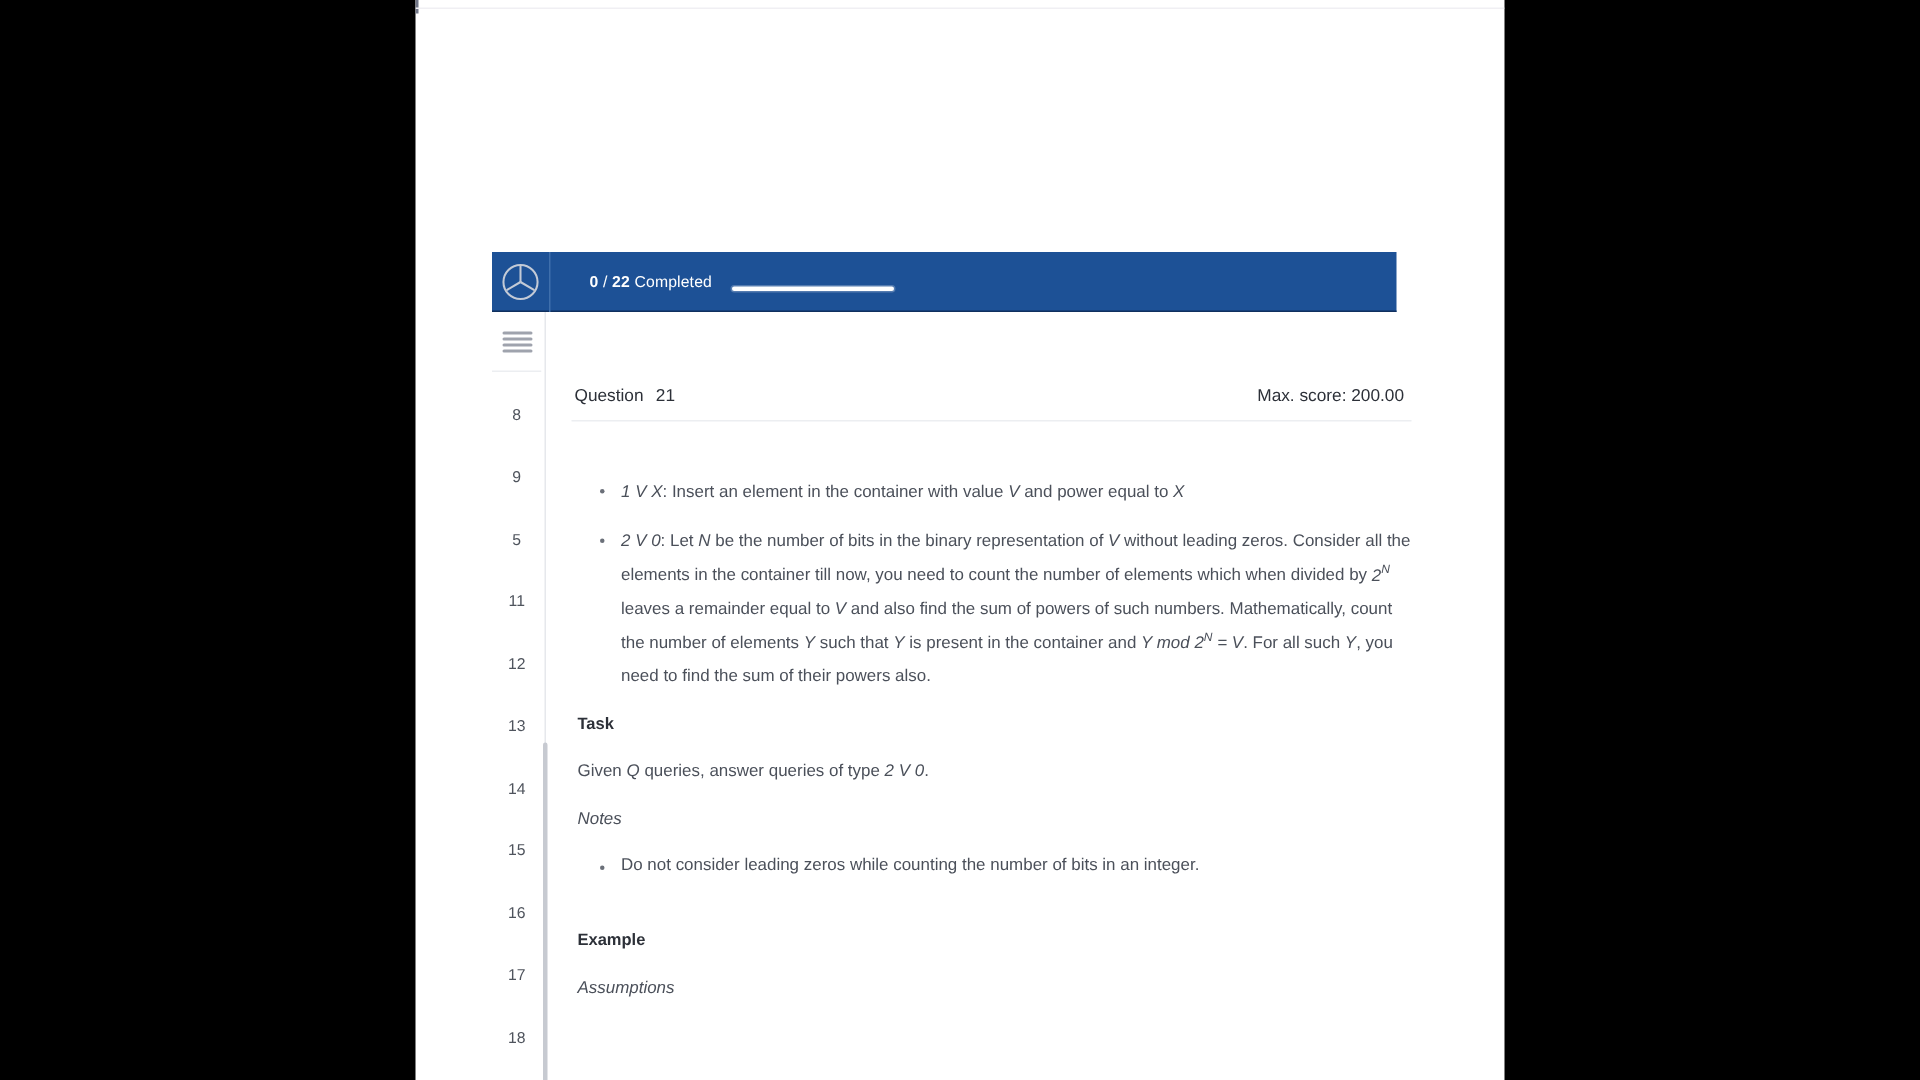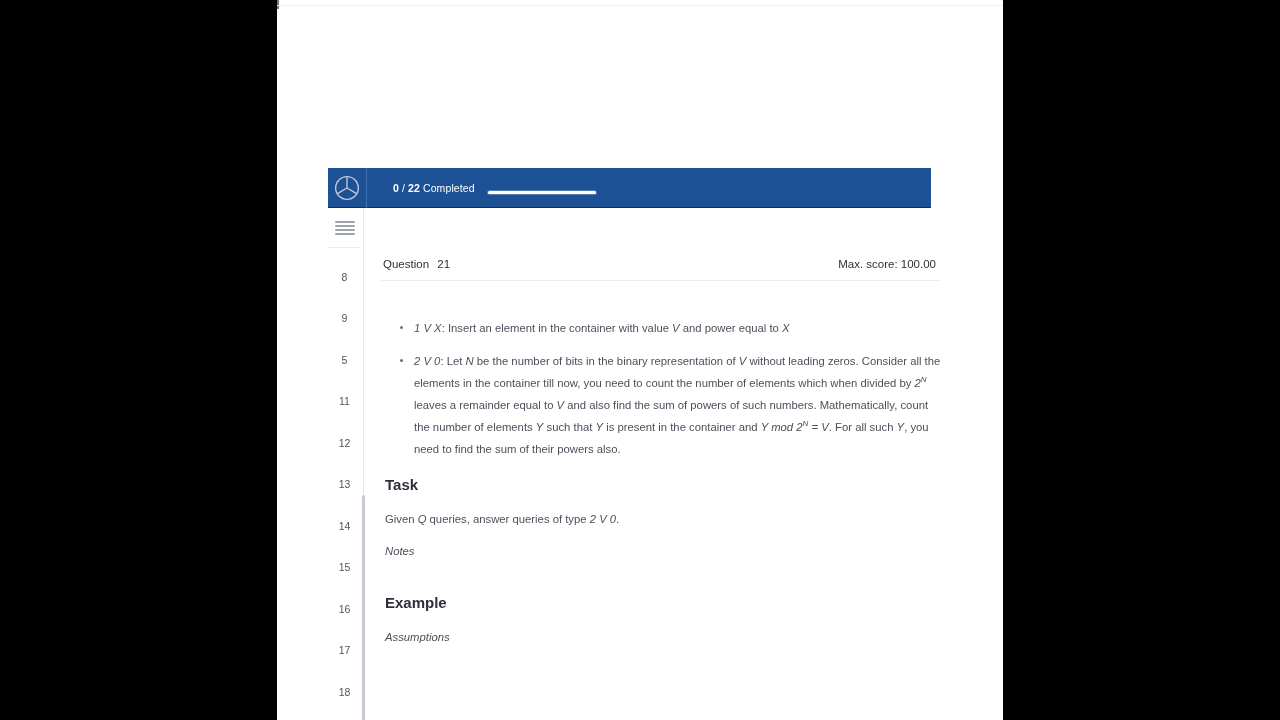--- a/index.html
+++ b/index.html
@@ -166,21 +166,21 @@
   .statement li::before {
     content: "";
     position: absolute; left: -14px; top: 9px;
     width: 3px; height: 3px; border-radius: 50%;
     background: #6b7079;
   }
   .statement i, .statement em { font-style: italic; }
   .statement sup { font-size: 8px; vertical-align: super; font-style: italic; }
   .sec-head {
     font-weight: bold; color: #2c3038;
-    font-size: 15px;
+    font-size: 11px;
     margin: 0 0 13px 0;
   }
   .sec-head-i {
     font-style: italic; color: #4b505a;
     font-size: 11.3px;
     margin: 12px 0 13px 0;
   }
   .tight li { margin-bottom: 7px; line-height: 1.75; }
 </style>
 </head>
@@ -248,21 +248,21 @@
           <div class="sb-thumb"></div>
         </div>
 
         <div class="content">
 
           <div class="q-head">
             <div class="q-label">
               <span>Question</span>
               <span class="num">21</span>
             </div>
-            <div class="q-score">Max. score: 100.00</div>
+            <div class="q-score">Max. score: 200.00</div>
           </div>
           <div class="q-rule"></div>
 
           <div class="statement">
 
 
             <ul>
               <li>
                 <i>1 V X</i>: Insert an element in the container with value <i>V</i> and power equal to <i>X</i>
               </li>
@@ -271,20 +271,21 @@
               </li>
             </ul>
 
             <div class="sec-head">Task</div>
             <p>
               Given <i>Q</i> queries, answer queries of type <i>2 V 0</i>.
             </p>
 
             <div class="sec-head-i">Notes</div>
             <ul class="tight">
+              <li>Do not consider leading zeros while counting the number of bits in an integer.</li>
             </ul>
 
             <div class="sec-head" style="margin-top:31px">Example</div>
             <div class="sec-head-i">Assumptions</div>
 
           </div>
         </div>
       </div>
     </div>
   </div>

